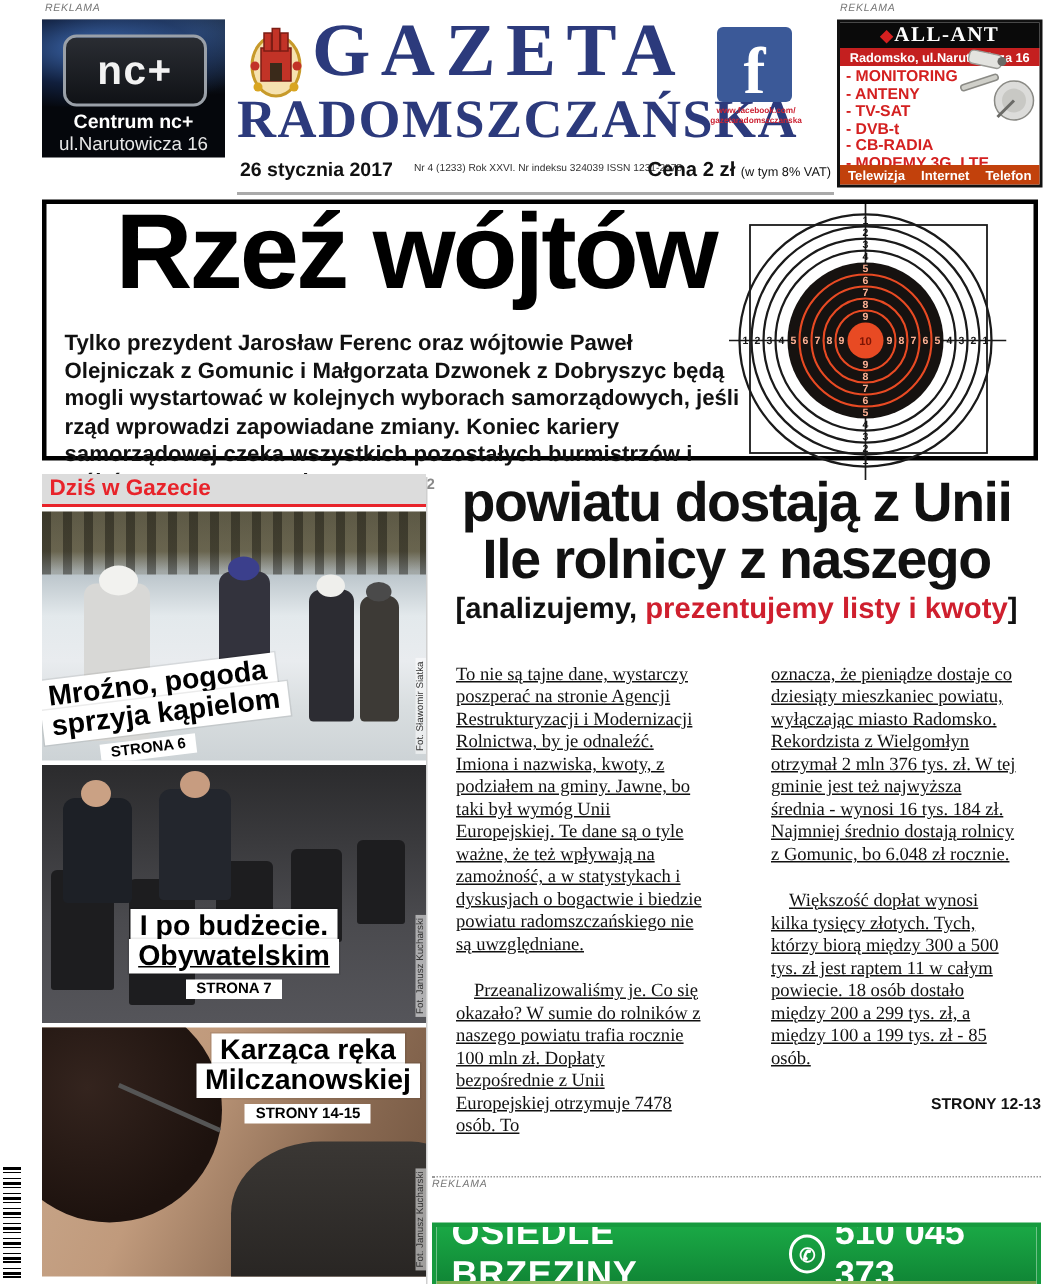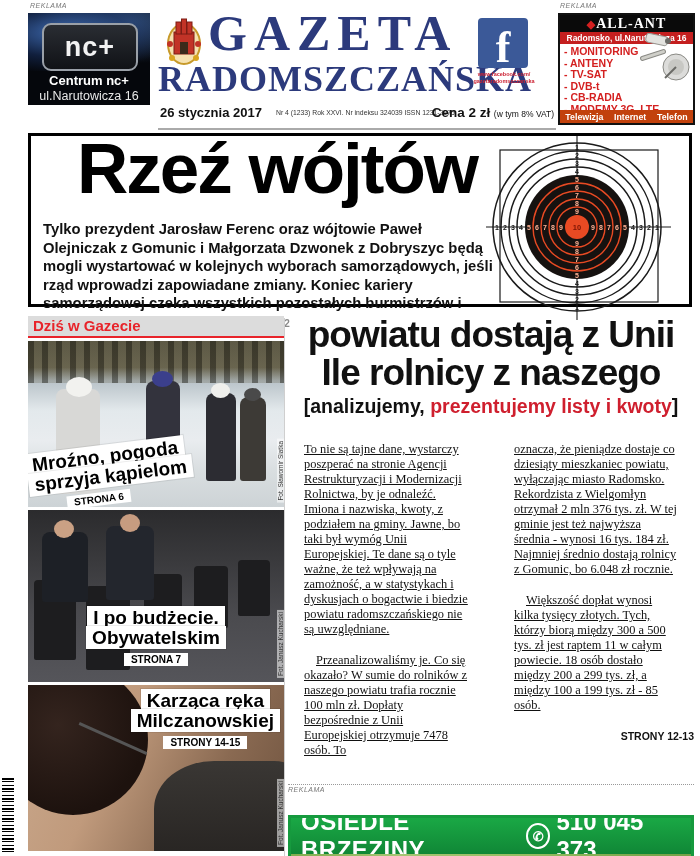--- a/index.html
+++ b/index.html
@@ -290,21 +290,21 @@
       <div class="chair" style="left:58px;top:76px;width:44px;height:84px;"></div>
       <div class="chair" style="left:116px;top:64px;width:38px;height:70px;"></div>
       <div class="chair" style="left:166px;top:56px;width:34px;height:62px;"></div>
       <div class="chair" style="left:210px;top:50px;width:32px;height:56px;"></div>
       <div class="person" style="left:14px;top:22px;width:46px;height:70px;background:#1d2026;"></div>
       <div class="hat" style="left:26px;top:10px;width:20px;height:18px;background:#caa184;"></div>
       <div class="person" style="left:78px;top:16px;width:48px;height:74px;background:#23262d;"></div>
       <div class="hat" style="left:92px;top:4px;width:20px;height:18px;background:#c79c80;"></div>
       <div style="position:absolute;left:0;width:100%;top:96px;text-align:center;">
         <div class="cap-box">I po budżecie.</div><br>
-        <div class="cap-box" style="margin-top:-3px;">Obywatelskim</div><br>
+        <div class="cap-box" style="margin-top:-3px;text-decoration:underline;">Obywatelskim</div><br>
         <div class="cap-page">STRONA 7</div>
       </div>
       <div class="credit">Fot. Janusz Kucharski</div>
     </div>
 
     <div class="photo" id="ph3">
       <div class="hair"></div>
       <div class="suit"></div>
       <div class="glasses"></div>
       <div style="position:absolute;right:4px;top:4px;text-align:center;">

